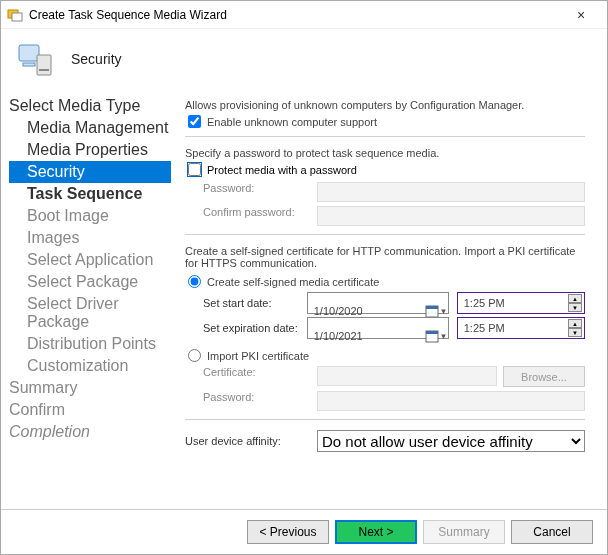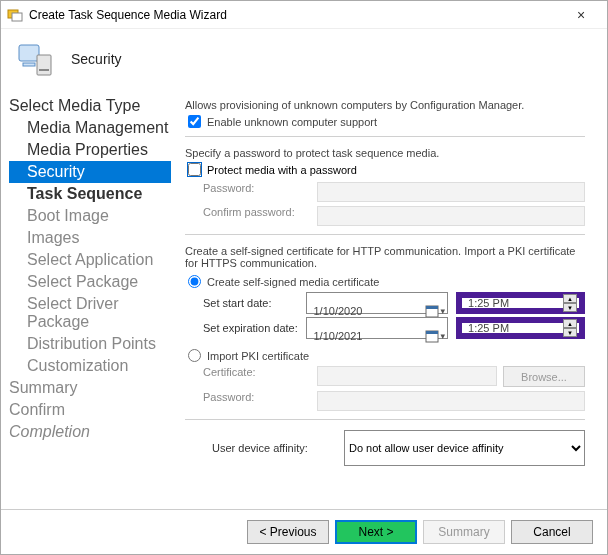--- a/index.html
+++ b/index.html
@@ -31,28 +31,28 @@
   .txt { flex: 1; height: 20px; border: 1px solid #bbb; background: #fff; padding: 0 4px; font-size: 11px; }
   .txt[disabled]{ background:#f3f3f3; color:#999; border-color:#ddd;}
   .radiorow { display: flex; align-items: center; font-size: 11px; margin: 6px 0 4px 0; }
   .radiorow input[type=radio]{ margin:0 6px 0 3px;}
   .daterow { display:flex; align-items:center; margin:3px 0; font-size:11px; }
   .daterow .lbl{ width:132px; padding-left:18px; color:#333;}
   .datebox { width:155px; height:22px; border:1px solid #888; display:flex; align-items:center; padding:16px 2px 0 6px; margin-right:8px; background:#fff;}
   .datebox .val{flex:1;}
   .datebox .calicon{width:14px;height:14px;margin-right:2px;}
   .datebox .drop{font-size:9px; color:#555;}
-  .timebox { width:140px; height:22px; border:6px solid #4c1d95; display:flex; align-items:center; padding:0 2px 0 6px; background:#fff;}
+  .timebox { width:140px; height:22px; border:1px solid #4c1d95; display:flex; align-items:center; padding:0 2px 0 6px; background:#fff;}
   .timebox .val{flex:1;}
   .spin { width:14px; display:flex; flex-direction:column; }
   .spin button{ height:9px; font-size:6px; line-height:6px; padding:0; border:1px solid #888; background:#e8e8e8; cursor:pointer;}
   .browsebtn{ width:82px; height:21px; border:1px solid #ccc; background:#f0f0f0; color:#999; font-size:11px; margin-left:6px;}
   .selectrow{ display:flex; align-items:center; margin:10px 0 0 0; font-size:11px;}
-  .selectrow .lbl{ width:132px; color:#333;margin-left:27px; }
-  .selectrow select{ flex:1; height:36px; border:1px solid #888; font-size:11px; background:#fff;}
+  .selectrow .lbl{ width:132px; color:#333; }
+  .selectrow select{ flex:1; height:22px; border:1px solid #888; font-size:15px; background:#fff;}
   .footer { border-top: 1px solid #ccc; padding: 10px 14px; display: flex; justify-content: flex-end; gap: 6px; }
   .footer button { width: 82px; height: 24px; font-size: 12px; border: 1px solid #999; background: #e9e9e9; cursor: pointer; }
   .footer button.default { border: 2px solid #0078d7; background:#22c55e; }
   .footer button:disabled { color: #999; border-color:#ccc; background:#f4f4f4; cursor:default;}
   label { cursor: default; }
 </style>
 </head>
 <body>
 
 <div class="window">

